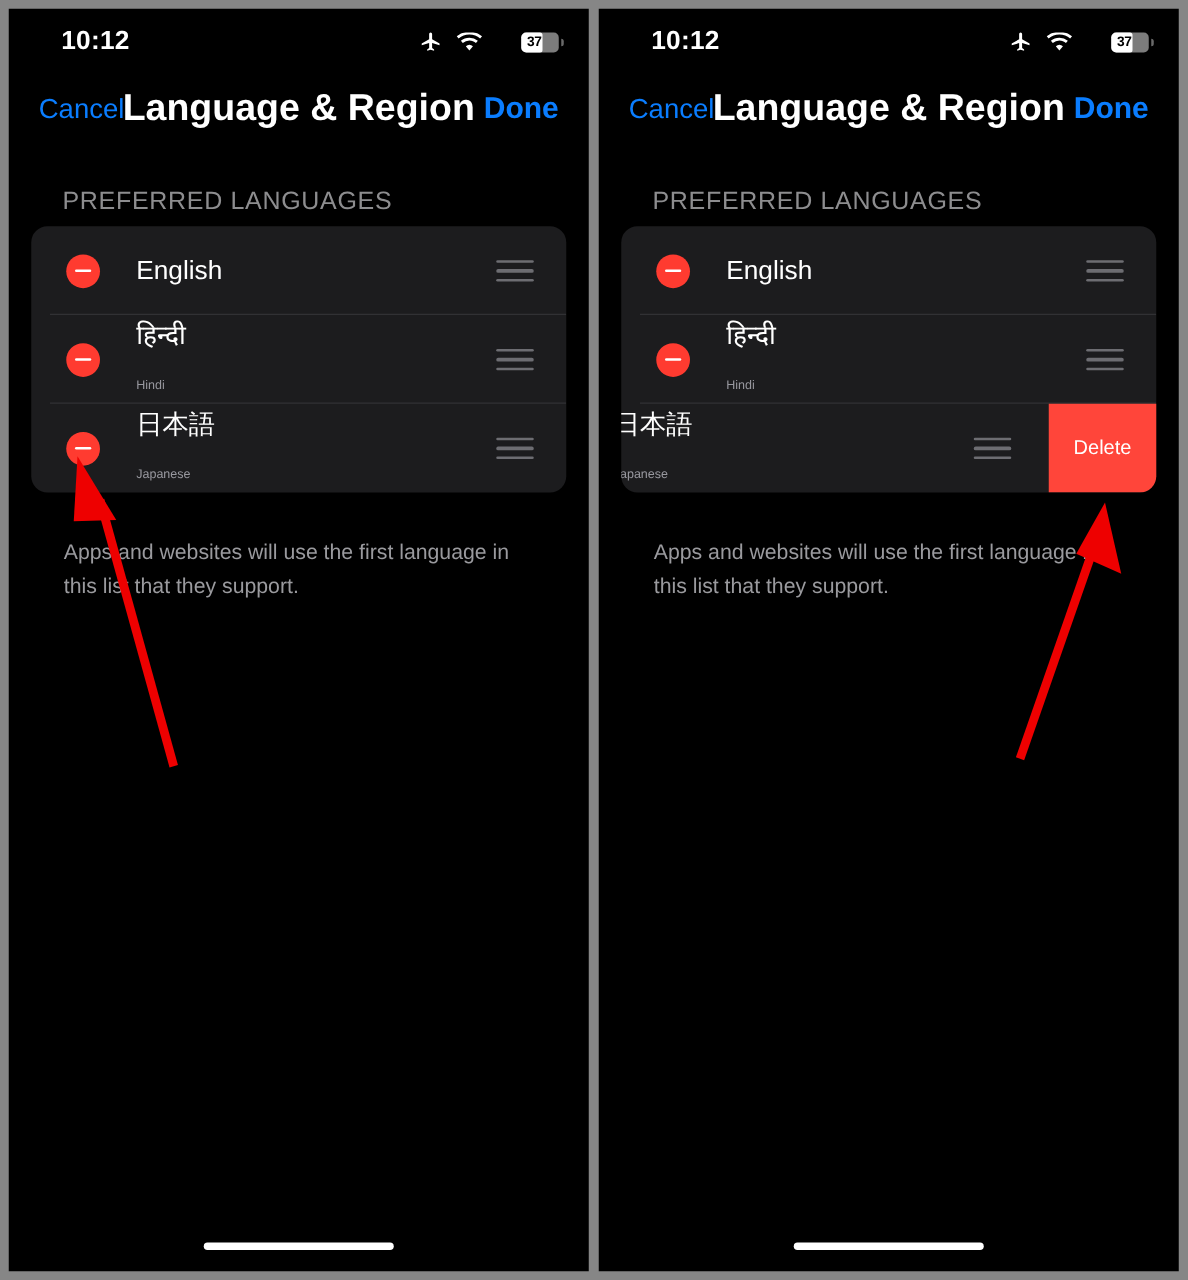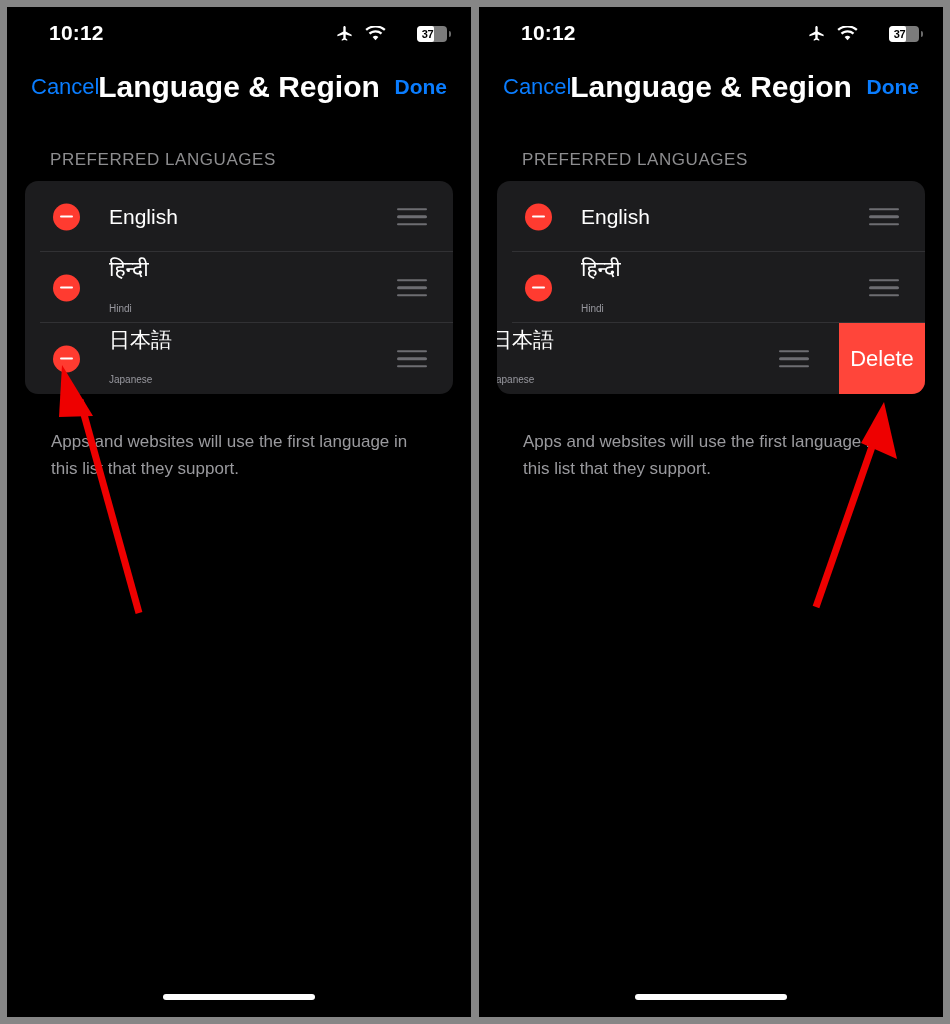--- a/index.html
+++ b/index.html
@@ -71,27 +71,27 @@
     position:absolute; left:24px; top:0;
     font-size:22px; color:#0a7dff; line-height:44px;
   }
   .nav-title {
     position:absolute; left:0; right:0; top:0;
     text-align:center; font-size:30px; font-weight:bold;
     color:#ffffff; line-height:44px;
   }
   .nav-done {
     position:absolute; right:24px; top:0;
-    font-size:21px; color:#0a7dff; font-weight:bold; line-height:44px;
+    font-size:24px; color:#0a7dff; font-weight:bold; line-height:44px;
   }
 
   
   .section-header {
     position:absolute; top:143px; left:43px;
-    font-size:17px; color:#8d8d8f;
+    font-size:20px; color:#8d8d8f;
     letter-spacing:0.55px;
   }
   .list-card {
     position:absolute;
     top:174px; left:18px;
     width:428px;
     background:#1c1c1e;
     border-radius:13px;
     overflow:hidden;
   }
@@ -145,21 +145,21 @@
     font-size:17px; color:#9a9a9e; line-height:27px;
   }
 
   
   .row-swiped .row-inner { transform:translateX(-90px); }
   .delete-btn {
     position:absolute; top:0; bottom:0; right:-14px;
     width:100px;
     background:#ff453a;
     display:flex; align-items:center; justify-content:center;
-    color:#ffffff; font-size:22px;
+    color:#ffffff; font-size:16px;
     border-radius:0 13px 13px 0;
     z-index:3;
     margin-left:24px;
   }
   .delete-label { padding-right:14px; }
 
   
   .home-indicator {
     position:absolute; bottom:17px; left:50%;
     transform:translateX(-50%);

